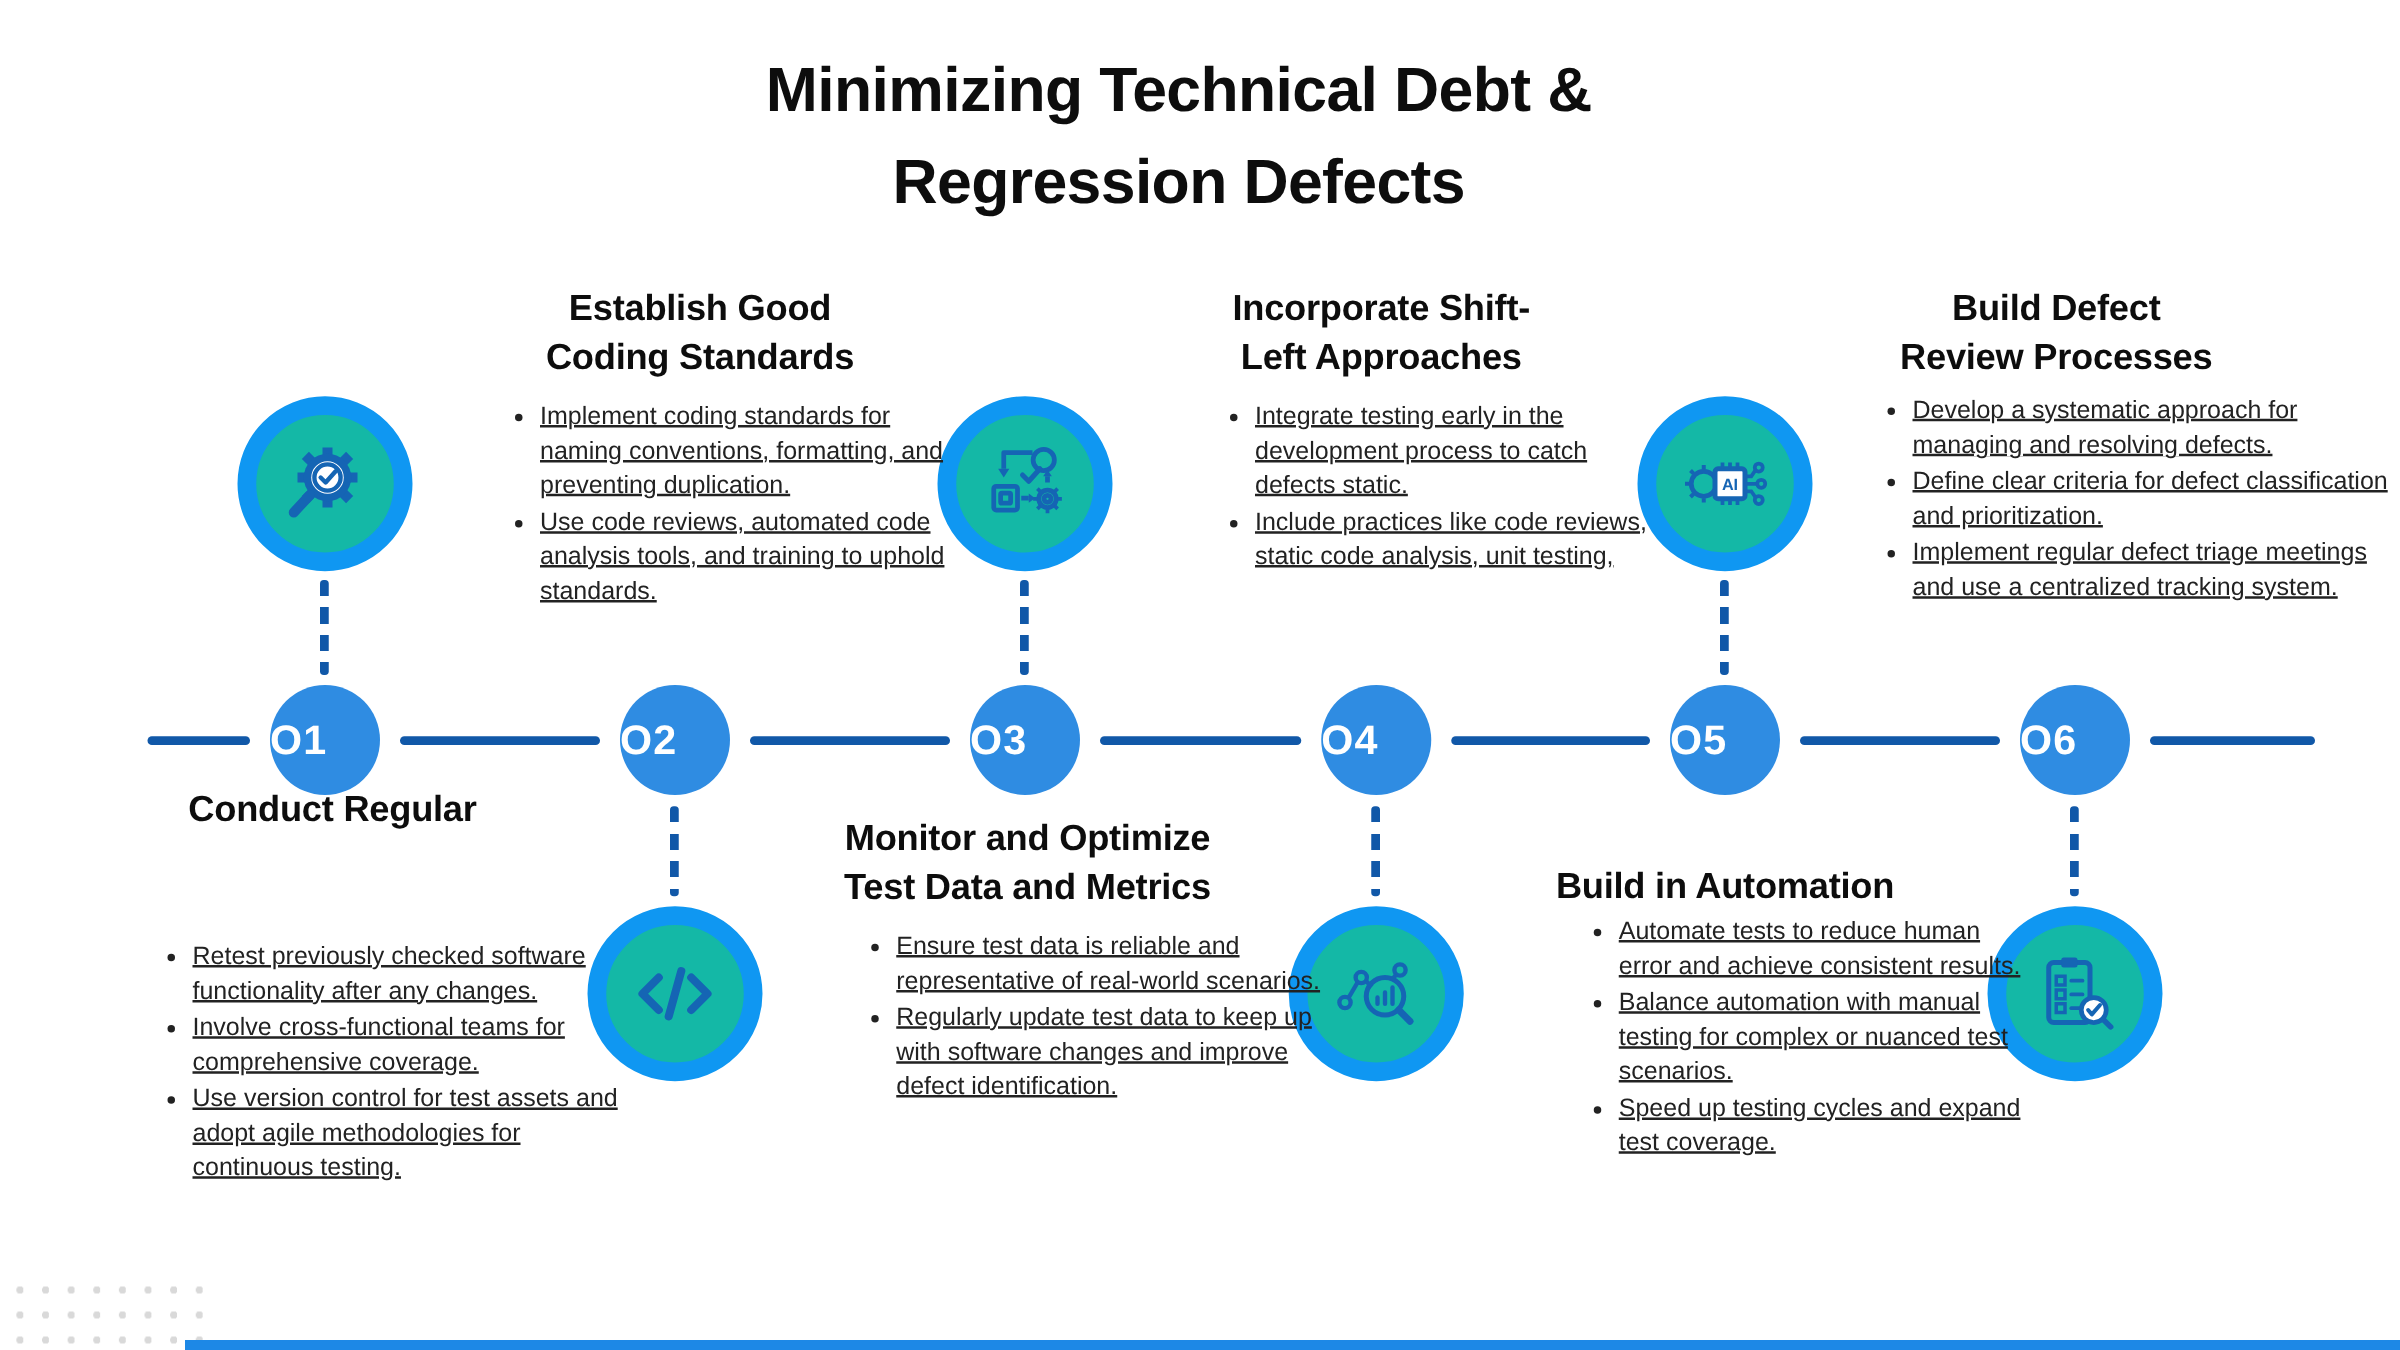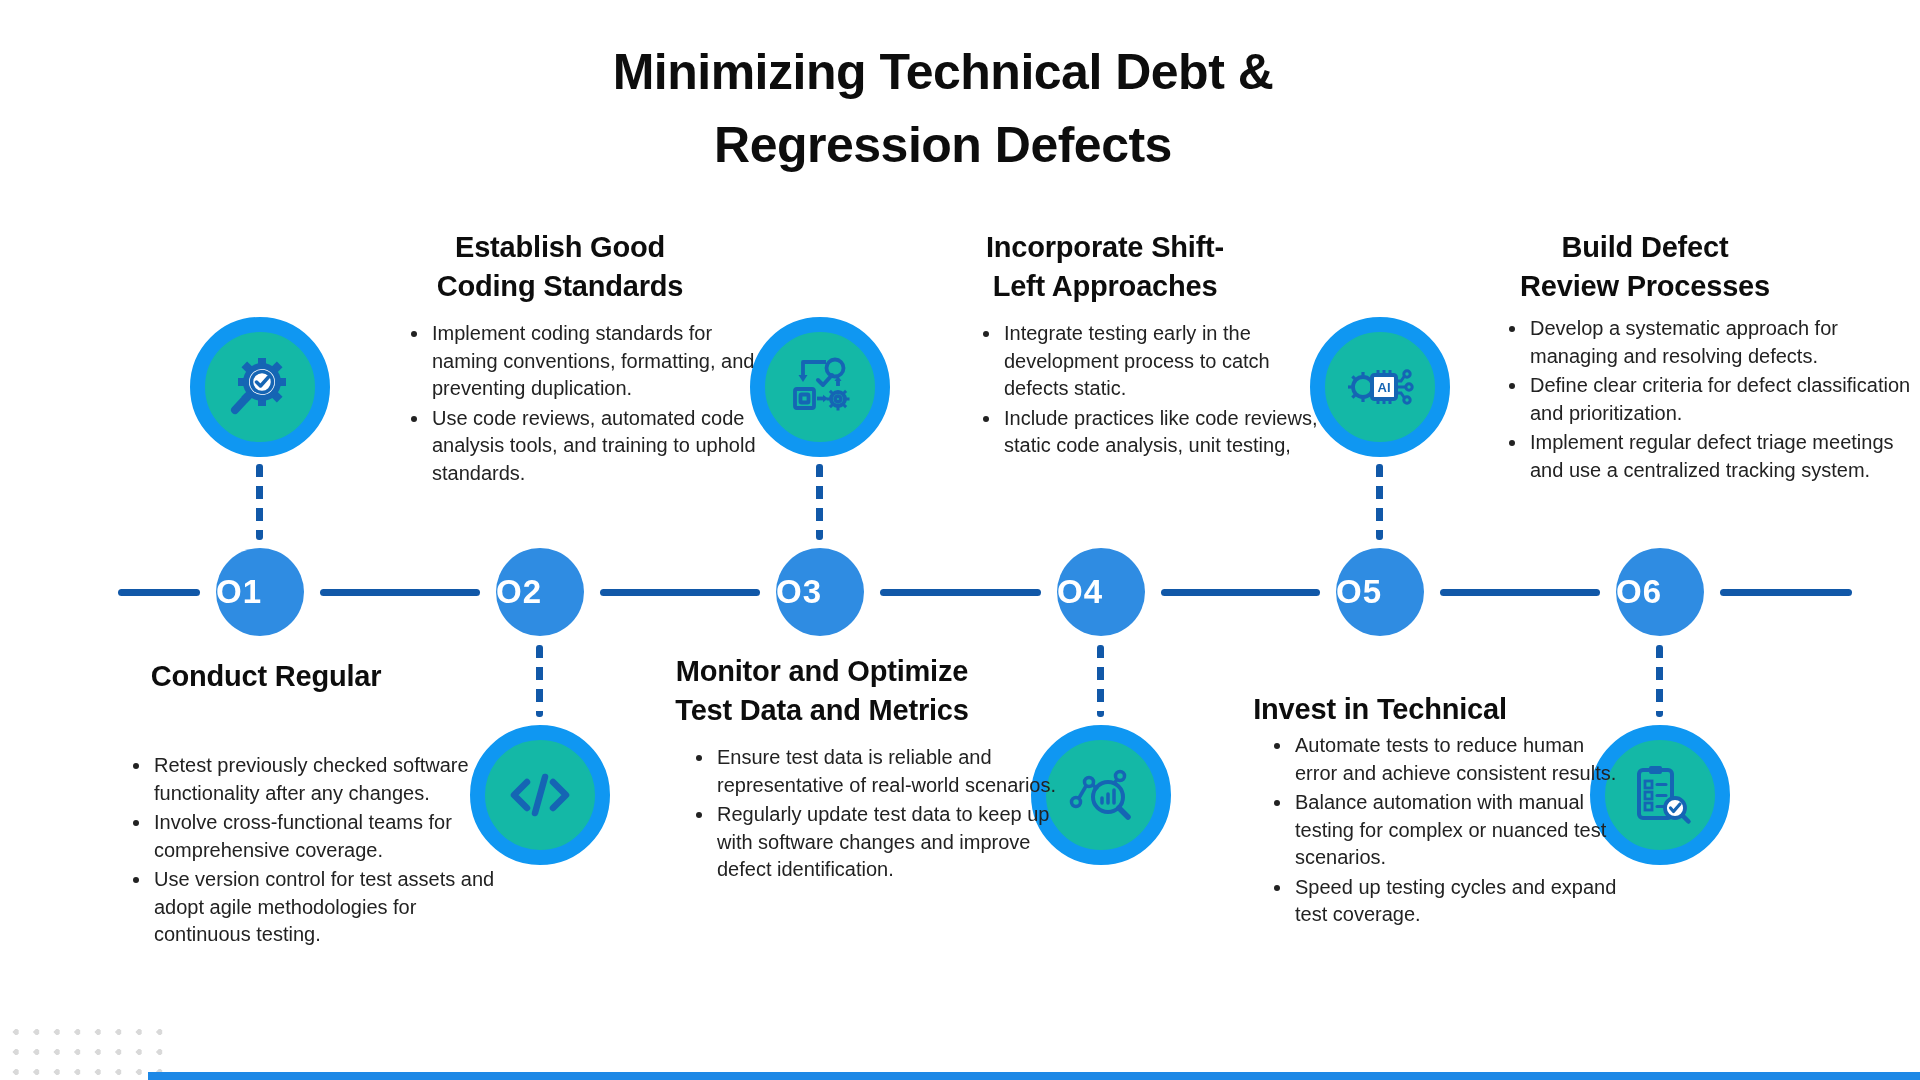--- a/index.html
+++ b/index.html
@@ -29,21 +29,21 @@
   .vdash{
     width:7px;border-radius:3px;
     background:repeating-linear-gradient(to bottom,#1158a8 0 13px,transparent 13px 22px);
   }
   
   .sec-title{
     text-align:center;font-weight:700;color:#0d0d0d;
     font-size:29px;line-height:39px;letter-spacing:-0.2px;
   }
   .sec-bullets{margin:0;color:#222222;font-size:20px;line-height:27.5px;}
-  .sec-bullets li{margin:0 0 2px 0;padding-left:2px;}
+  .sec-bullets li{margin:0 0 2px 0;padding-left:2px;text-decoration:underline;}
   
   .dots-grid{
     left:6px;top:1022px;width:164px;height:70px;
     background-image:radial-gradient(circle 3px at 10px 10px,#d9d9d9 98%,transparent);
     background-size:20.5px 20px;
   }
   .bottom-bar{left:148px;top:1072px;width:1772px;height:8px;background:#1d88e6;}
   svg text{font-family:"Liberation Sans",sans-serif;}
 </style>
 </head>
@@ -212,21 +212,21 @@
       <line x1="35" y1="27.5" x2="44" y2="27.5"></line>
       <line x1="35" y1="38.5" x2="44" y2="38.5"></line>
       <line x1="35" y1="49.5" x2="44" y2="49.5"></line>
     </g>
     <circle cx="53" cy="51" r="10" fill="#ffffff" stroke="#1565b4" stroke-width="3.8"></circle>
     <path d="M48.5 51 l3 3.5 l6.5 -7.5" fill="none" stroke="#1565b4" stroke-width="3.2" stroke-linecap="round" stroke-linejoin="round"></path>
     <line x1="60.5" y1="58.5" x2="66.5" y2="64.5" stroke="#1565b4" stroke-width="4.5" stroke-linecap="round"></line>
   </svg>
 </div>
 
-<div class="abs sec-title" style="left:106px;top:657px;width:320px;">
+<div class="abs sec-title" style="left:106px;top:629px;width:320px;">
   <div>Conduct Regular</div>
 </div>
 <ul class="abs sec-bullets" style="left:96px;top:752px;width:348px;padding-left:56px;">
   <li>Retest previously checked software functionality after any changes.</li>
   <li>Involve cross-functional teams for comprehensive coverage.</li>
   <li>Use version control for test assets and adopt agile methodologies for continuous testing.</li>
 </ul>
 
 <div class="abs sec-title" style="left:400px;top:228px;width:320px;">
   <div>Establish Good</div>
@@ -249,21 +249,21 @@
 <div class="abs sec-title" style="left:945px;top:228px;width:320px;">
   <div>Incorporate Shift-</div>
   <div>Left Approaches</div>
 </div>
 <ul class="abs sec-bullets" style="left:978px;top:320px;width:330px;padding-left:24px;">
   <li>Integrate testing early in the development process to catch defects static.</li>
   <li>Include practices like code reviews, static code analysis, unit testing,</li>
 </ul>
 
 <div class="abs sec-title" style="left:1220px;top:690px;width:320px;">
-  <div>Invest in Technical</div>
+  <div>Build in Automation</div>
 </div>
 <ul class="abs sec-bullets" style="left:1262px;top:732px;width:330px;padding-left:31px;">
   <li>Automate tests to reduce human error and achieve consistent results.</li>
   <li>Balance automation with manual testing for complex or nuanced test scenarios.</li>
   <li>Speed up testing cycles and expand test coverage.</li>
 </ul>
 
 <div class="abs sec-title" style="left:1485px;top:228px;width:320px;">
   <div>Build Defect</div>
   <div>Review Processes</div>

